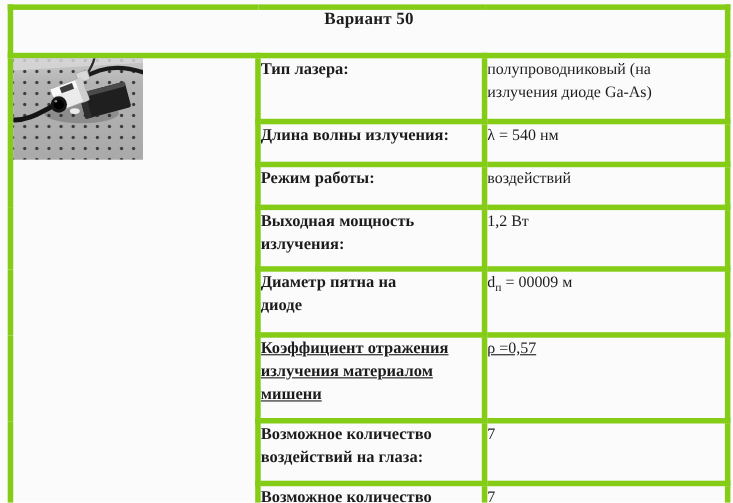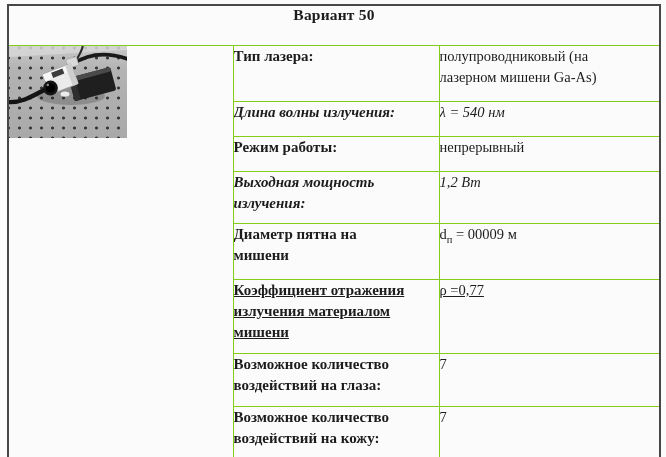--- a/index.html
+++ b/index.html
@@ -12,21 +12,21 @@
     overflow:hidden;
   }
   table.spec{
     position:absolute;left:7px;top:4px;
     width:652px;
     border-collapse:collapse;
     table-layout:fixed;
     border:2px solid #474747;
   }
   table.spec td{
-    border:1px solid #84cc16;
+    border:5px solid #84cc16;
     vertical-align:top;
     padding:0;
     overflow:hidden;
   }
   td.title-cell{
     height:39px;
     vertical-align:middle;
     text-align:center;
     font-weight:bold;
     font-size:15.5px;
@@ -52,22 +52,22 @@
     position:relative;
     background-color:#b2b2b2;
     background-image:
       radial-gradient(circle, #3a3a3a 1.1px, rgba(0,0,0,0) 1.9px),
       linear-gradient(180deg, #c9c9c9 0%, #b3b3b3 25%, #a9a9a9 100%);
     background-size:11px 10px, 100% 100%;
     background-position:5px 7px, 0 0;
   }
   .photo svg{position:absolute;left:0;top:0;width:100%;height:100%;}
   
-  tr.r0 td{height:55px;} tr.r1 td{height:34px;font-style:italic;} tr.r2 td{height:34px;margin-left:28px;}
-  tr.r3 td{height:51px;font-style:italic;} tr.r4 td{height:55px;} tr.r5 td{height:73px;text-decoration:underline;}
+  tr.r0 td{height:55px;} tr.r1 td{height:34px;} tr.r2 td{height:34px;margin-left:28px;}
+  tr.r3 td{height:51px;} tr.r4 td{height:55px;} tr.r5 td{height:73px;text-decoration:underline;}
   tr.r6 td{height:52px;} tr.r7 td{height:52px;}
 </style>
 </head>
 <body>
 
 <div class="page">
   <table class="spec">
     <colgroup>
       <col style="width:225px">
         <col style="width:206px">
@@ -112,45 +112,45 @@
             <circle cx="41.5" cy="42" r="7.4" fill="#151515"></circle>
             <circle cx="41.5" cy="42" r="4.6" fill="#000000"></circle>
             <circle cx="38.8" cy="39" r="1.2" fill="#8f8f8f"></circle>
 
             <ellipse cx="56" cy="48" rx="4.5" ry="2.6" fill="#f6f6f6" opacity="0.9"></ellipse>
           </svg>
         </div>
       </td>
       <td class="lbl">Тип лазера:</td>
       <td class="val">полупроводниковый (на
-лазерном мишени Ga-As)</td>
+излучения диоде Ga-As)</td>
     </tr>
     <tr class="r1">
       <td class="lbl">Длина волны излучения:</td>
       <td class="val">λ = 540 нм</td>
     </tr>
     <tr class="r2">
       <td class="lbl">Режим работы:</td>
-      <td class="val">непрерывный</td>
+      <td class="val">воздействий</td>
     </tr>
     <tr class="r3">
       <td class="lbl">Выходная мощность
 излучения:</td>
       <td class="val">1,2 Вт</td>
     </tr>
     <tr class="r4">
       <td class="lbl">Диаметр пятна на
-мишени</td>
+диоде</td>
       <td class="val"><span>d</span><sub>п</sub><span> = 00009 м</span></td>
     </tr>
     <tr class="r5">
       <td class="lbl">Коэффициент отражения
 излучения материалом
 мишени</td>
-      <td class="val">ρ =0,77</td>
+      <td class="val">ρ =0,57</td>
     </tr>
     <tr class="r6">
       <td class="lbl">Возможное количество
 воздействий на глаза:</td>
       <td class="val">7</td>
     </tr>
     <tr class="r7">
       <td class="lbl">Возможное количество
 воздействий на кожу:</td>
       <td class="val">7</td>

